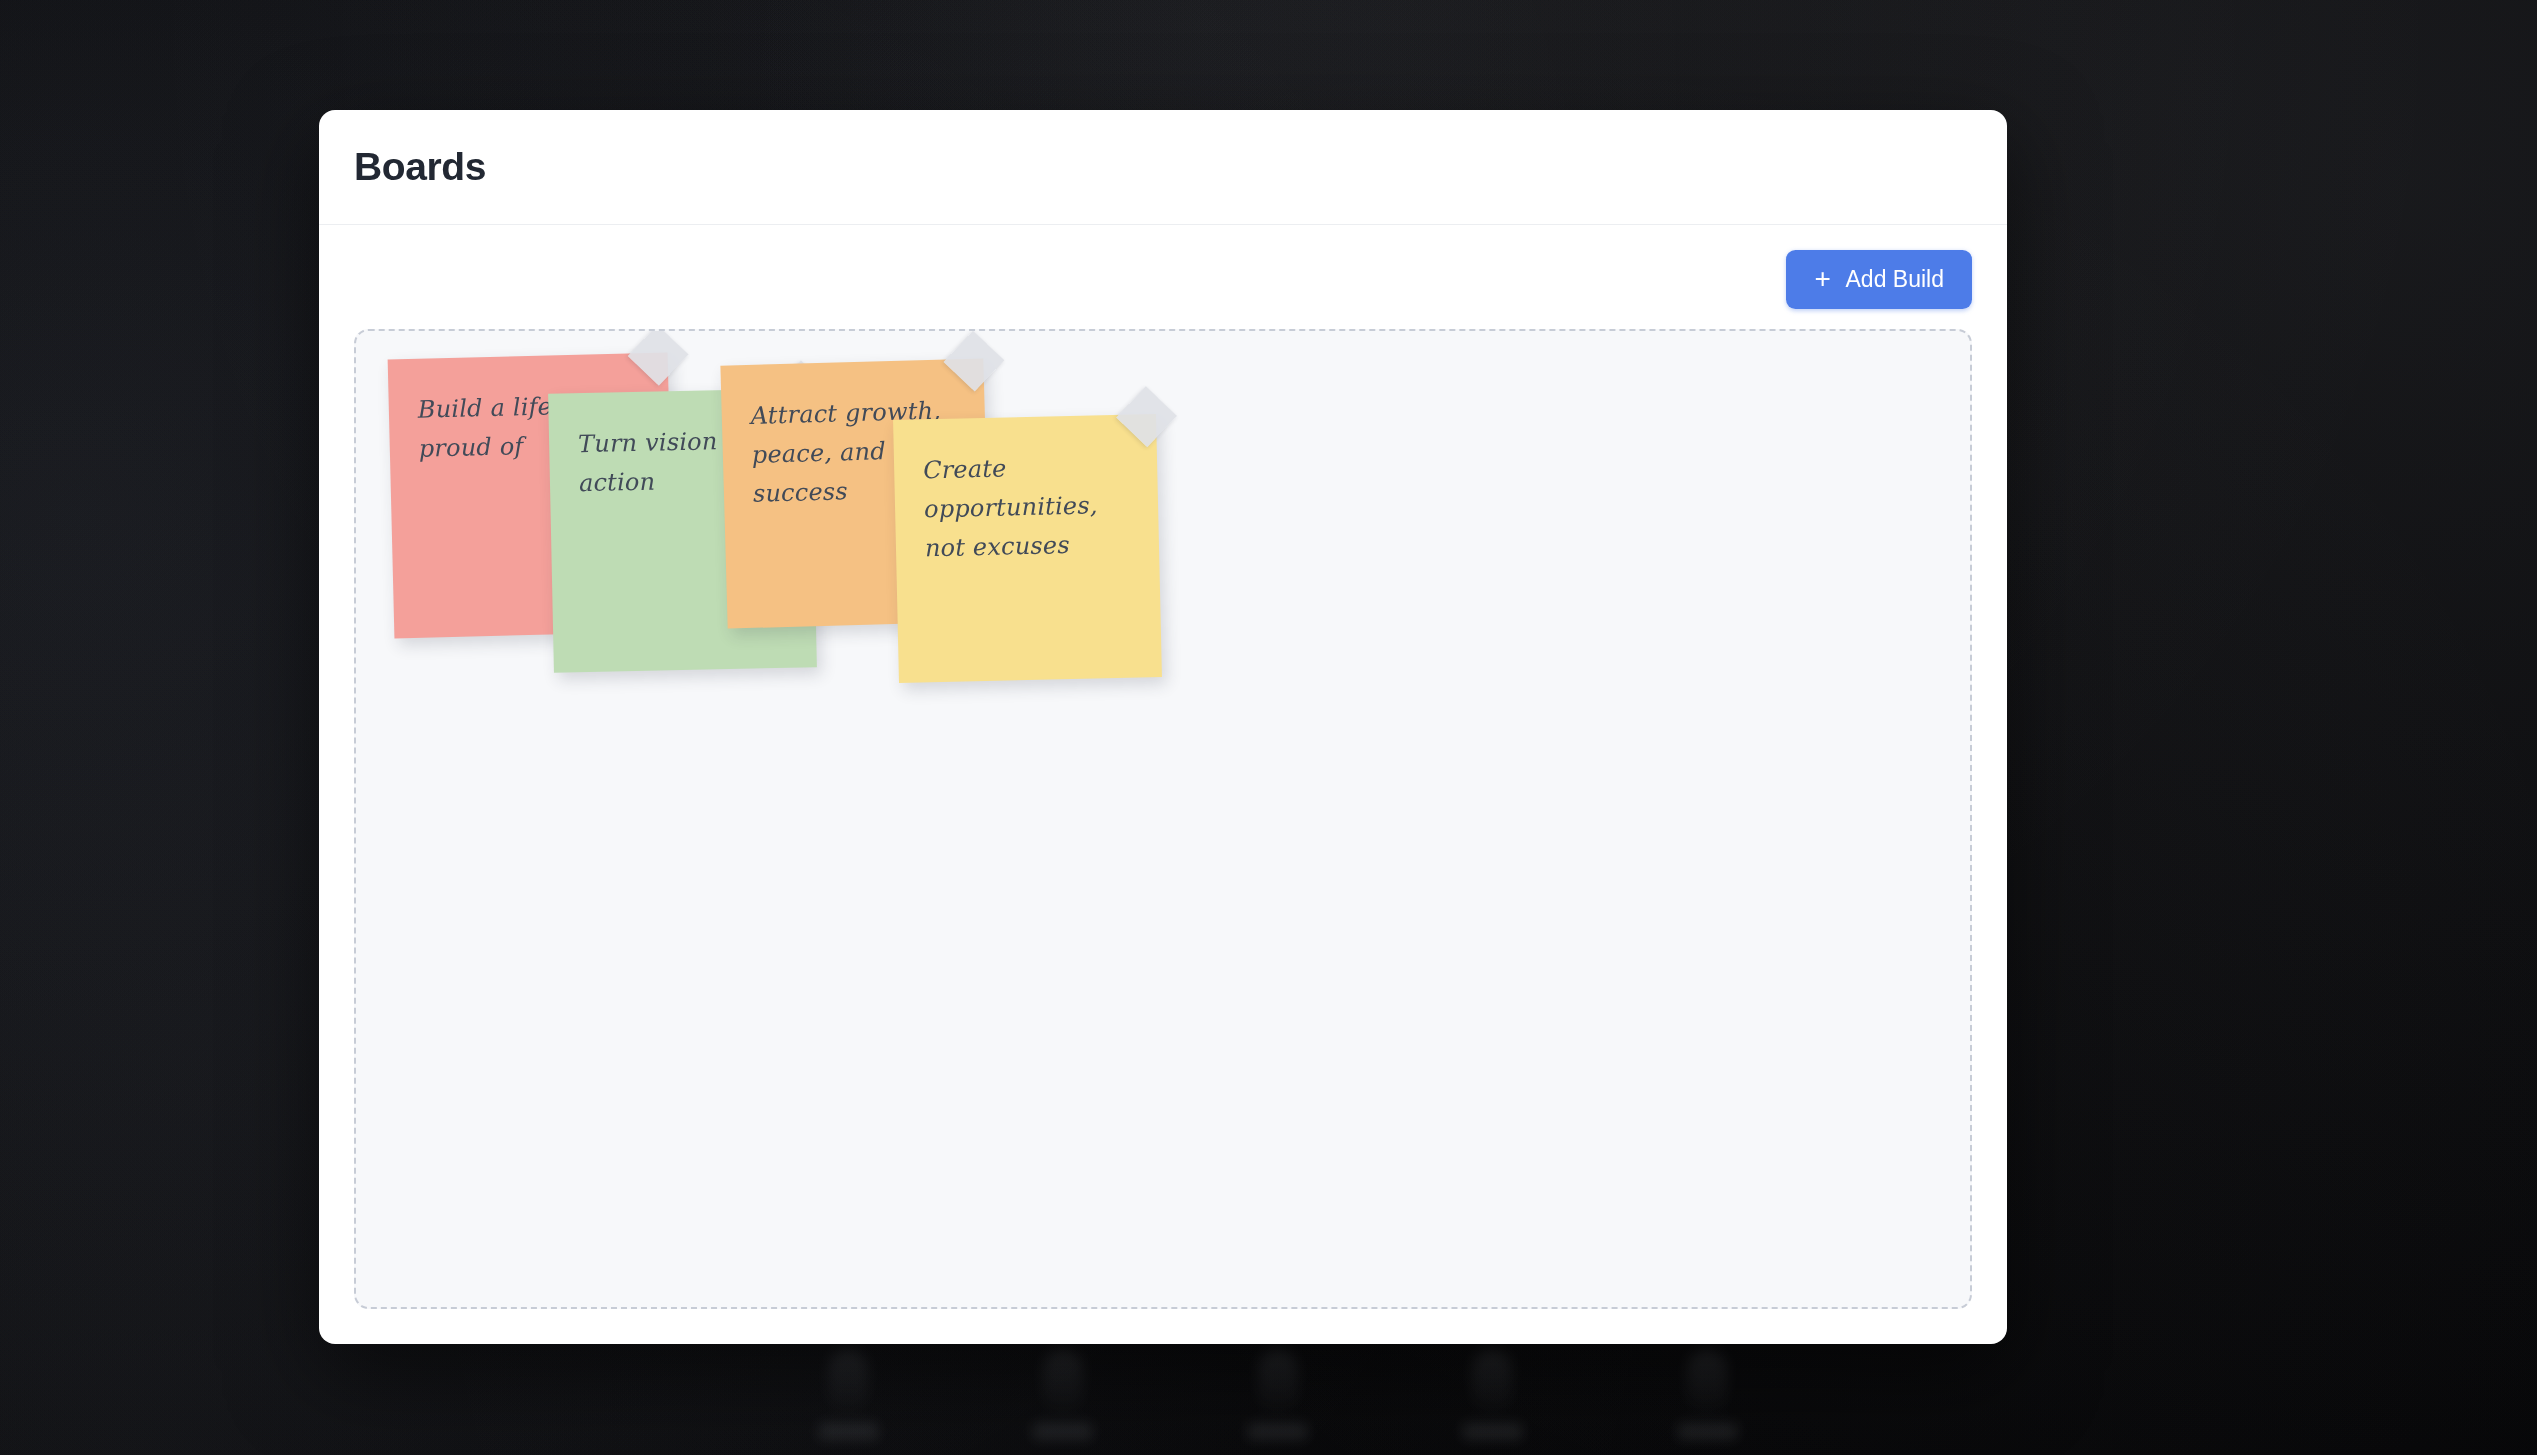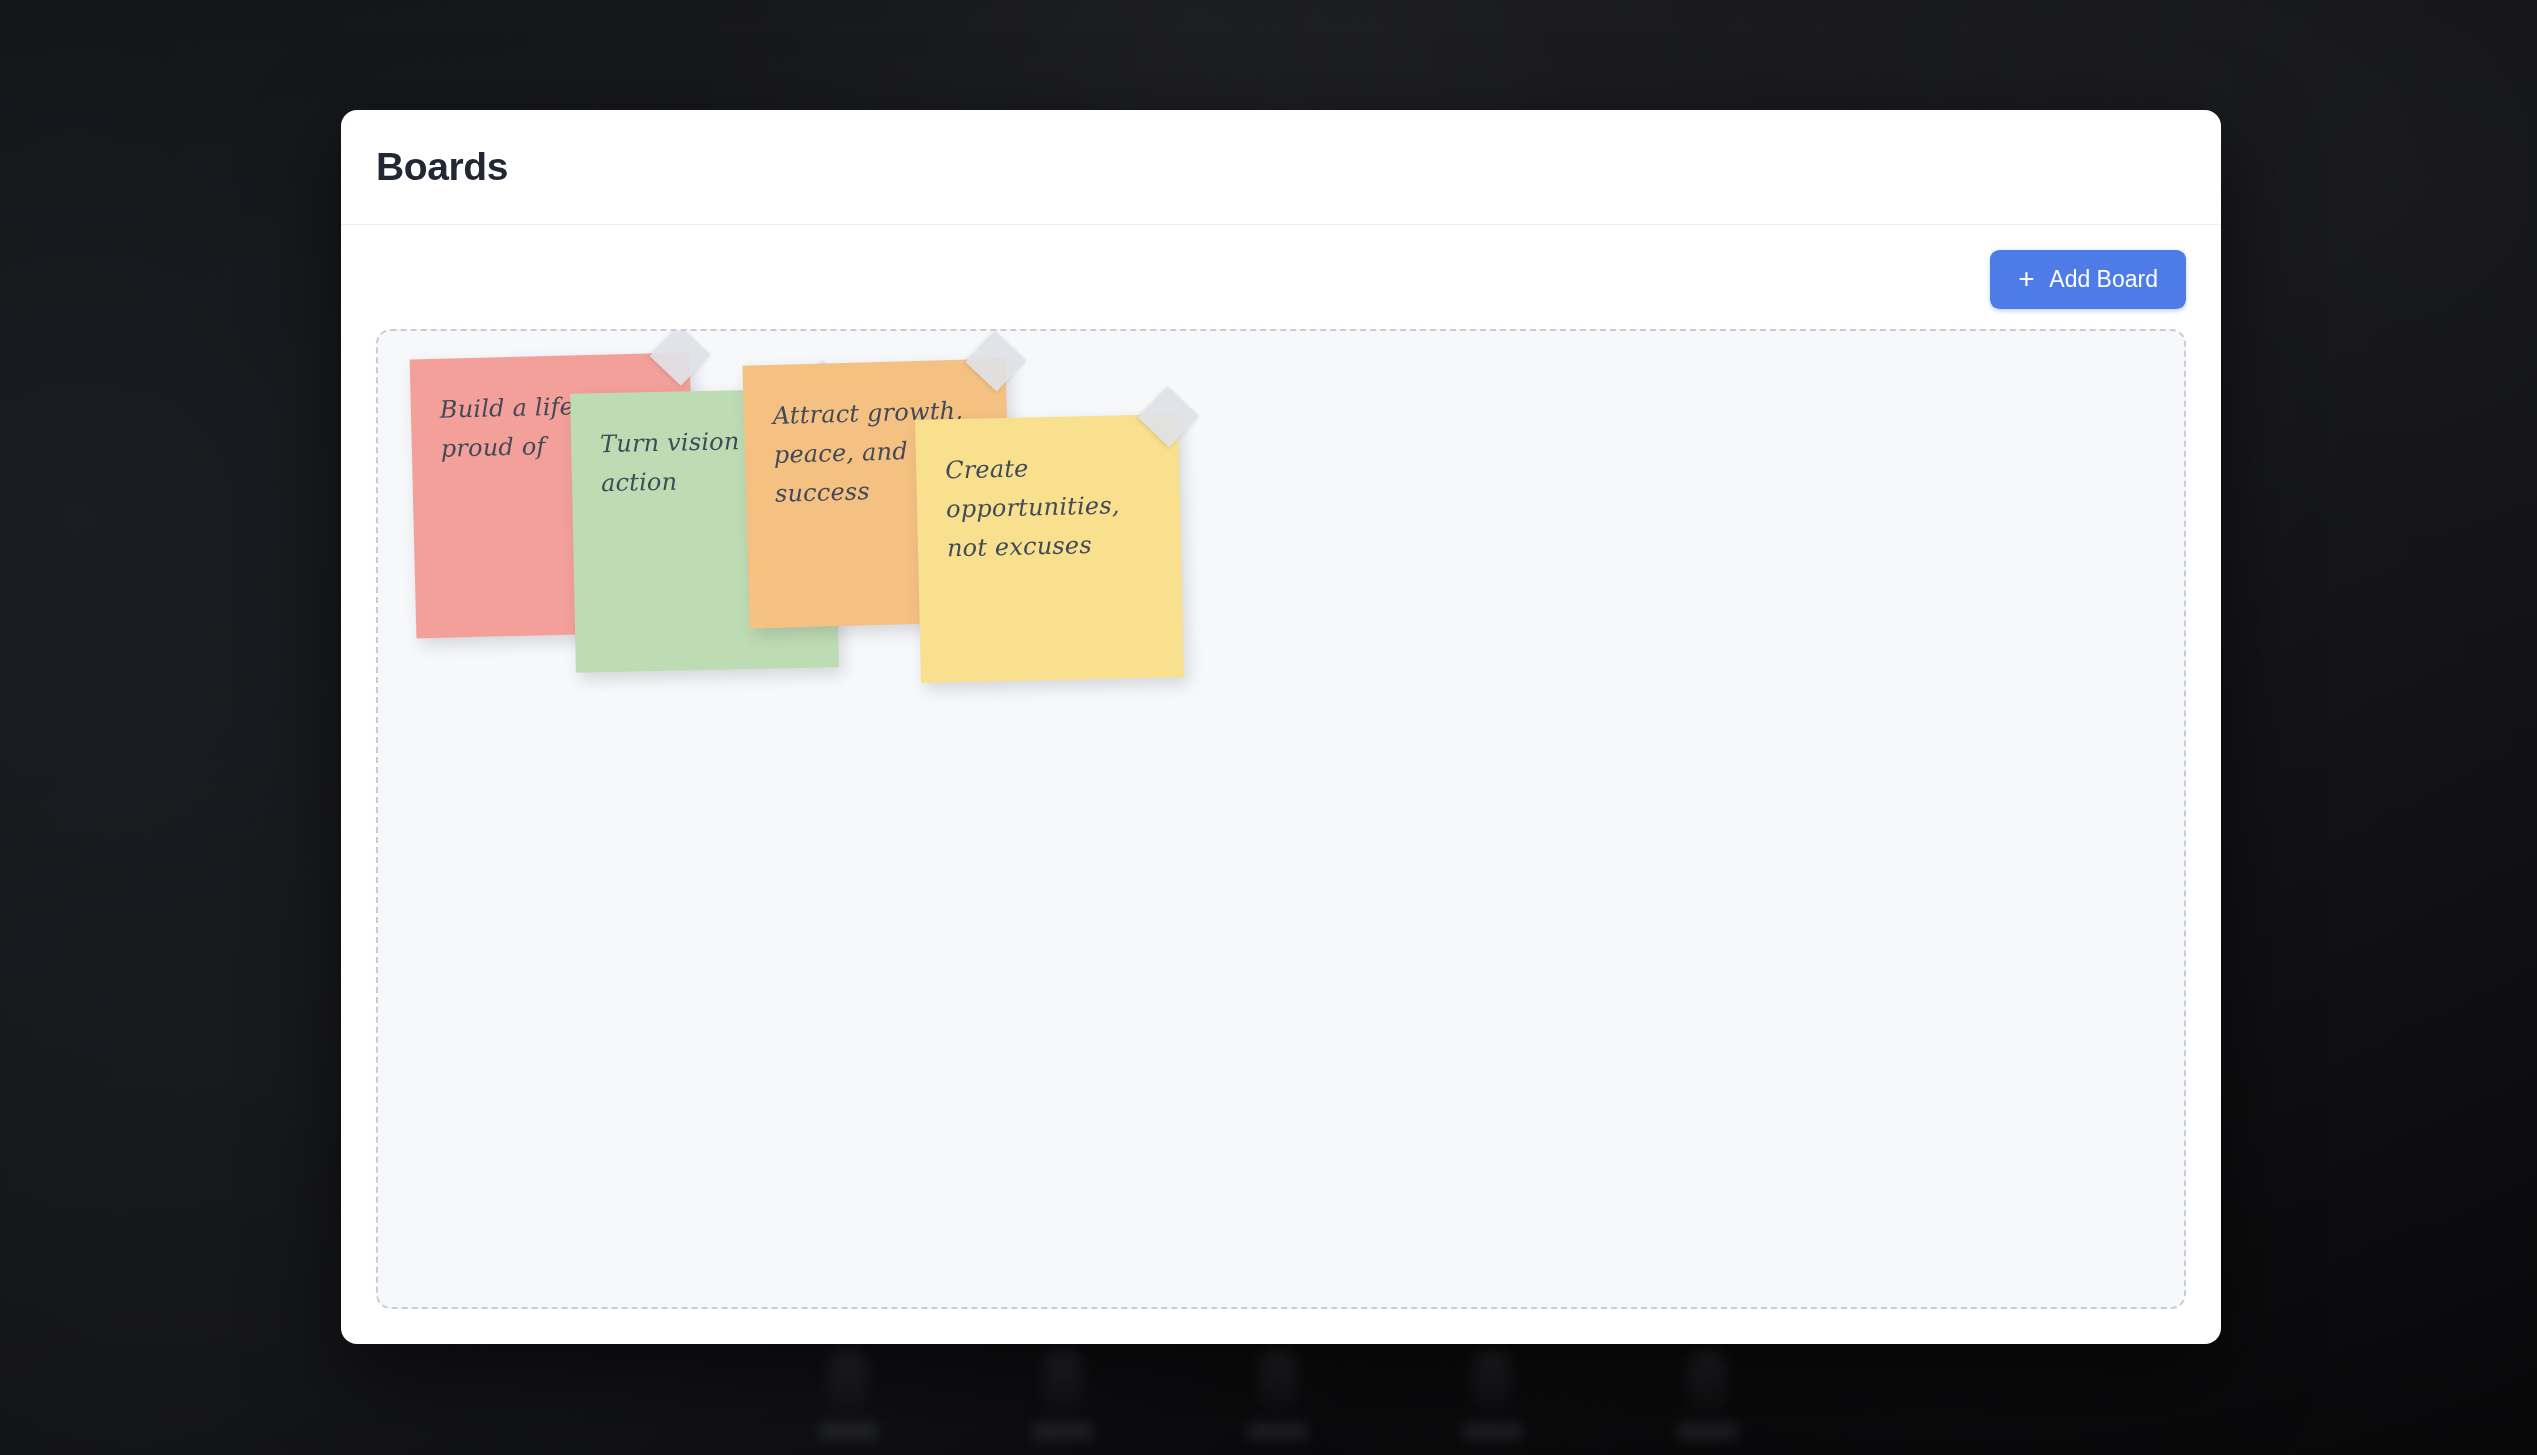--- a/index.html
+++ b/index.html
@@ -30,21 +30,21 @@
     position:absolute;left:793px;bottom:16px;width:969px;height:110px;
     display:flex;justify-content:space-between;align-items:flex-end;
     filter:blur(6.6px);opacity:.85;
   }
   #dock .dock-item{width:110px;display:flex;flex-direction:column;align-items:center;gap:10.3px;}
   #dock .dock-glyph{width:40px;height:63px;border-radius:19px;background:linear-gradient(180deg,rgba(190,195,205,.16),rgba(120,125,135,.02));}
   #dock .dock-label{width:59px;height:16px;border-radius:2.9px;background:rgba(190,195,205,.14);}
 
   
   #modal{
-    position:absolute;left:341px;top:110px;width:1880px;height:1234px;
+    position:absolute;left:319px;top:110px;width:1688px;height:1234px;
     background:#ffffff;border-radius:16px;
     box-shadow:0 29px 88px rgba(0,0,0,.55);
     overflow:hidden;
     display:flex;flex-direction:column;
   }
   #modal-header{
     height:115px;flex:0 0 115px;
     border-bottom:1.5px solid #eceef1;
     display:flex;align-items:center;justify-content:space-between;
     padding:0 38px 0 35px;box-sizing:border-box;
@@ -149,21 +149,21 @@
   <div id="modal-header">
     <h1 id="page-title">Boards</h1>
 
   </div>
 
   <div id="modal-body">
 
     <div id="toolbar">
       <button id="add-note-button">
         <span class="plus">+</span>
-        <span>Add Board</span>
+        <span>Add Build</span>
       </button>
     </div>
 
     <div id="board-canvas">
         <div class="note" style="left: 35px; top: 25px; width: 280px; height: 279px; background: rgb(244, 160, 154); transform: rotate(-1.4deg);">
           <div class="pin" style="right: -11.7px; top: -19px;"></div>
           <div class="note-text">Build a life I'm proud of</div>
         </div>
         <div class="note" style="left: 195px; top: 60px; width: 263px; height: 279px; background: rgb(190, 220, 180); transform: rotate(-1.2deg);">
           <div class="pin" style="right: -11.7px; top: -19px;"></div>

